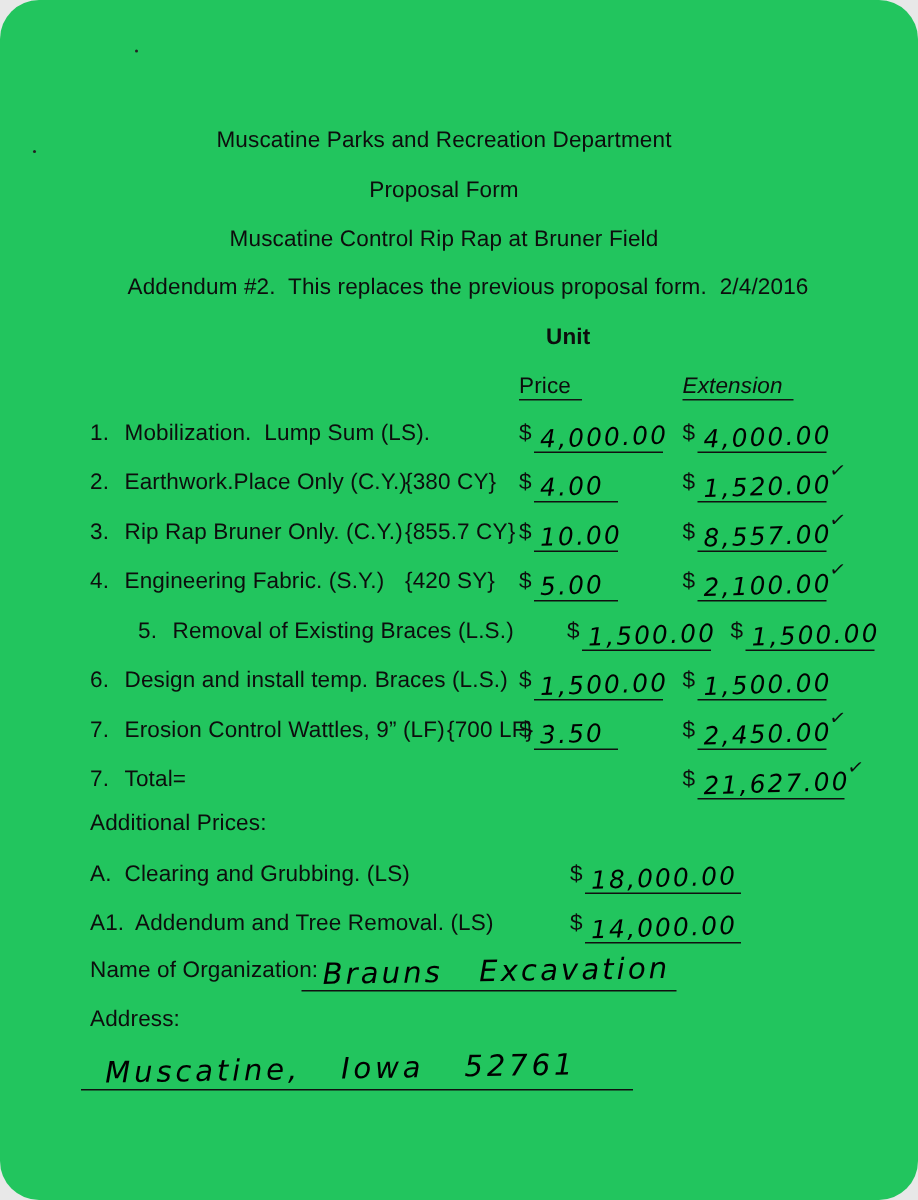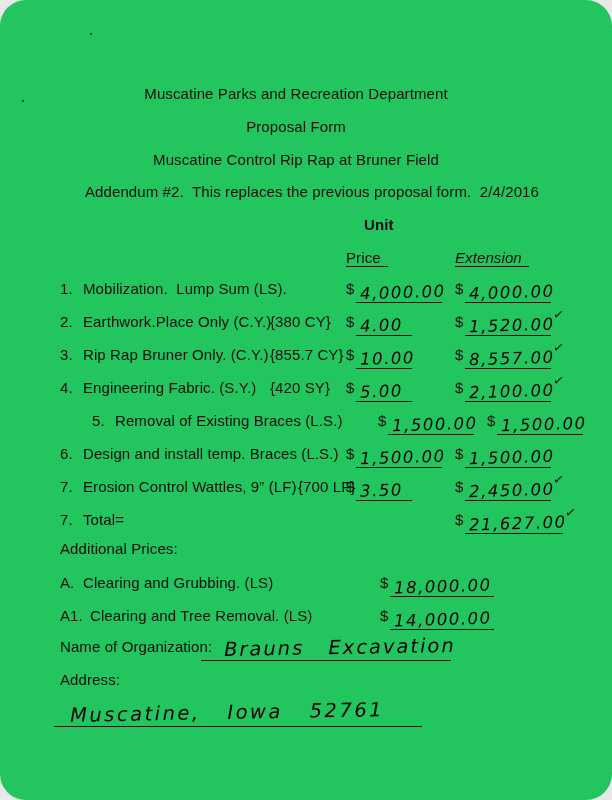--- a/index.html
+++ b/index.html
@@ -155,27 +155,27 @@
   <div class="row" style="top:512px;margin-top:28px;">
     <span class="label printed">Additional Prices:</span>
   </div>
 
   <div class="row" style="top:574px;">
     <span class="num printed">A.</span><span class="label printed">Clearing and Grubbing. (LS)</span>
     <span class="money addl"><span class="dollar printed">$</span><span class="blank a"><span class="hand">18,000.00</span></span></span>
   </div>
 
   <div class="row" style="top:607px;">
-    <span class="num wide printed">A1.</span><span class="label printed">Clearing and Tree Removal. (LS)</span>
+    <span class="num wide printed">A1.</span><span class="label printed">Addendum and Tree Removal. (LS)</span>
     <span class="money addl"><span class="dollar printed">$</span><span class="blank a"><span class="hand">14,000.00</span></span></span>
   </div>
 
   <div class="row" style="top:638px; height:30px;">
     <span class="label printed">Name of Organization:</span>
-    <span class="fline" style="left:141px; width:250px;text-align:center;"><span class="hand big">Brauns Excavation</span></span>
+    <span class="fline" style="left:141px; width:250px;"><span class="hand big">Brauns Excavation</span></span>
   </div>
 
   <div class="row" style="top:671px; height:30px;">
     <span class="label printed">Address:</span>
   </div>
 
   <div class="row" style="top:704px; height:30px;">
     <span class="fline" style="left:-6px; width:368px;"><span class="hand big addr2">Muscatine, Iowa 52761</span></span>
   </div>
 

